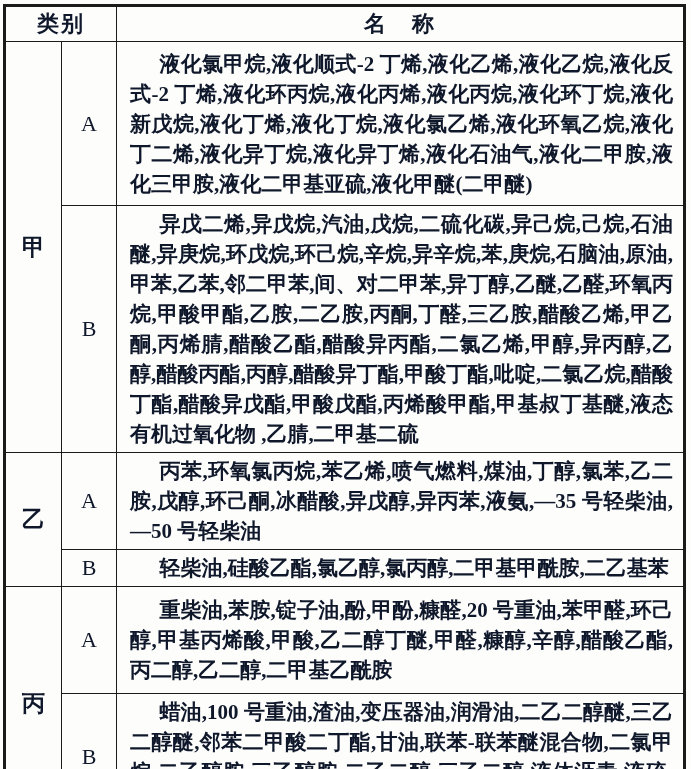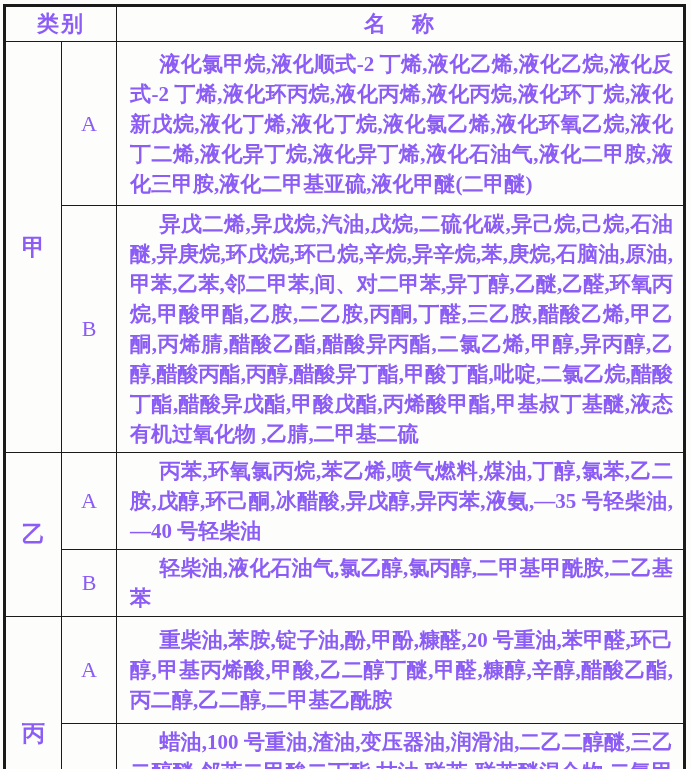--- a/index.html
+++ b/index.html
@@ -3,21 +3,21 @@
 <meta charset="utf-8">
 <style>
   html, body { margin: 0; padding: 0; background: #ffffff; }
   .page {
     position: relative;
     width: 691px;
     height: 769px;
     background: #fdfdfc;
     overflow: hidden;
     font-family: "Liberation Serif", "DejaVu Serif", serif;
-    color: #8b5cf6;
+    color: #0f172a;
   }
   table.cls {
     position: absolute;
     left: 3px;
     top: 4px;
     width: 683px;
     height: 759px;
     border-collapse: collapse;
     table-layout: fixed;
     background: #fdfdfc;
@@ -93,27 +93,27 @@
         <td class="sub">B</td>
         <td class="names">
           <div class="para">异戊二烯,异戊烷,汽油,戊烷,二硫化碳,异己烷,己烷,石油醚,异庚烷,环戊烷,环己烷,辛烷,异辛烷,苯,庚烷,石脑油,原油,甲苯,乙苯,邻二甲苯,间、对二甲苯,异丁醇,乙醚,乙醛,环氧丙烷,甲酸甲酯,乙胺,二乙胺,丙酮,丁醛,三乙胺,醋酸乙烯,甲乙酮,丙烯腈,醋酸乙酯,醋酸异丙酯,二氯乙烯,甲醇,异丙醇,乙醇,醋酸丙酯,丙醇,醋酸异丁酯,甲酸丁酯,吡啶,二氯乙烷,醋酸丁酯,醋酸异戊酯,甲酸戊酯,丙烯酸甲酯,甲基叔丁基醚,液态有机过氧化物 ,乙腈,二甲基二硫</div>
         </td>
       </tr>
 
       <tr style="height:74px">
         <td class="cat" rowspan="2">乙</td>
         <td class="sub">A</td>
         <td class="names">
-          <div class="para">丙苯,环氧氯丙烷,苯乙烯,喷气燃料,煤油,丁醇,氯苯,乙二胺,戊醇,环己酮,冰醋酸,异戊醇,异丙苯,液氨,—35 号轻柴油,—40 号轻柴油</div>
+          <div class="para">丙苯,环氧氯丙烷,苯乙烯,喷气燃料,煤油,丁醇,氯苯,乙二胺,戊醇,环己酮,冰醋酸,异戊醇,异丙苯,液氨,—35 号轻柴油,—50 号轻柴油</div>
         </td>
       </tr>
       <tr style="height:37px">
         <td class="sub">B</td>
         <td class="names">
-          <div class="para">轻柴油,液化石油气,氯乙醇,氯丙醇,二甲基甲酰胺,二乙基苯</div>
+          <div class="para">轻柴油,硅酸乙酯,氯乙醇,氯丙醇,二甲基甲酰胺,二乙基苯</div>
         </td>
       </tr>
 
       <tr style="height:107px">
         <td class="cat" rowspan="2">丙</td>
         <td class="sub">A</td>
         <td class="names">
           <div class="para">重柴油,苯胺,锭子油,酚,甲酚,糠醛,20 号重油,苯甲醛,环己醇,甲基丙烯酸,甲酸,乙二醇丁醚,甲醛,糠醇,辛醇,醋酸乙酯,丙二醇,乙二醇,二甲基乙酰胺</div>
         </td>
       </tr>

